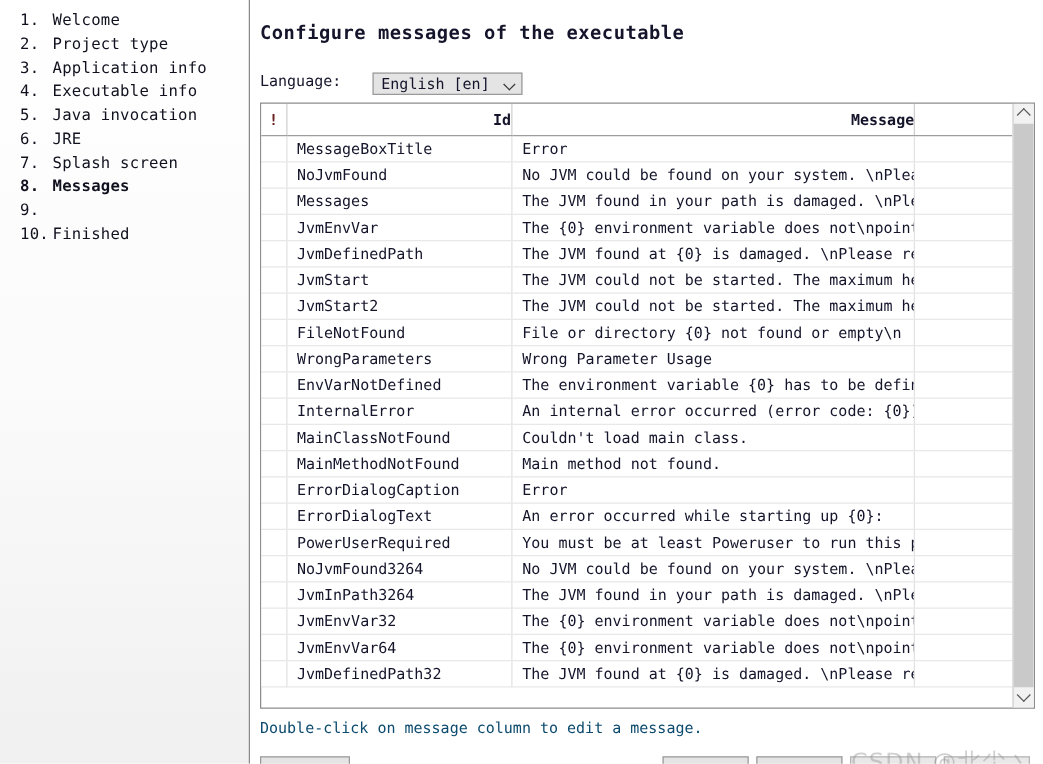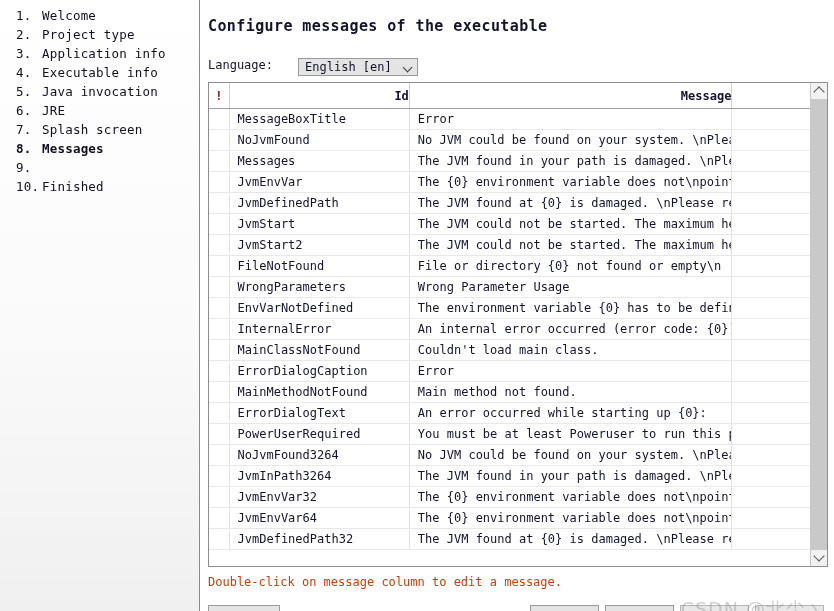--- a/index.html
+++ b/index.html
@@ -225,21 +225,21 @@
     left: 0; right: 0;
     top: 0;
     height: 100%;
     background: #c9c9c9;
   }
 
   
   #hint-text {
     padding: 8px 16px 0 8px;
     font-size: 12px;
-    color: #c2410c;
+    color: #0c4a6e;
     white-space: nowrap;
   }
   #footer-rule {
     height: 1px;
     background: #bdbdbd;
     margin: 8px 0 0 0;
   }
   #button-bar {
     display: flex;
     align-items: center;
@@ -434,28 +434,28 @@
                 <td class="td-extra"></td>
               </tr>
               <tr>
                 <td class="td-flag"></td>
                 <td class="td-id">MainClassNotFound</td>
                 <td class="td-msg">Couldn't load main class.</td>
                 <td class="td-extra"></td>
               </tr>
               <tr>
                 <td class="td-flag"></td>
+                <td class="td-id">MainMethodNotFound</td>
+                <td class="td-msg">Main method not found.</td>
+                <td class="td-extra"></td>
+              </tr>
+              <tr>
+                <td class="td-flag"></td>
                 <td class="td-id">ErrorDialogCaption</td>
                 <td class="td-msg">Error</td>
-                <td class="td-extra"></td>
-              </tr>
-              <tr>
-                <td class="td-flag"></td>
-                <td class="td-id">MainMethodNotFound</td>
-                <td class="td-msg">Main method not found.</td>
                 <td class="td-extra"></td>
               </tr>
               <tr>
                 <td class="td-flag"></td>
                 <td class="td-id">ErrorDialogText</td>
                 <td class="td-msg">An error occurred while starting up {0}:</td>
                 <td class="td-extra"></td>
               </tr>
               <tr>
                 <td class="td-flag"></td>

